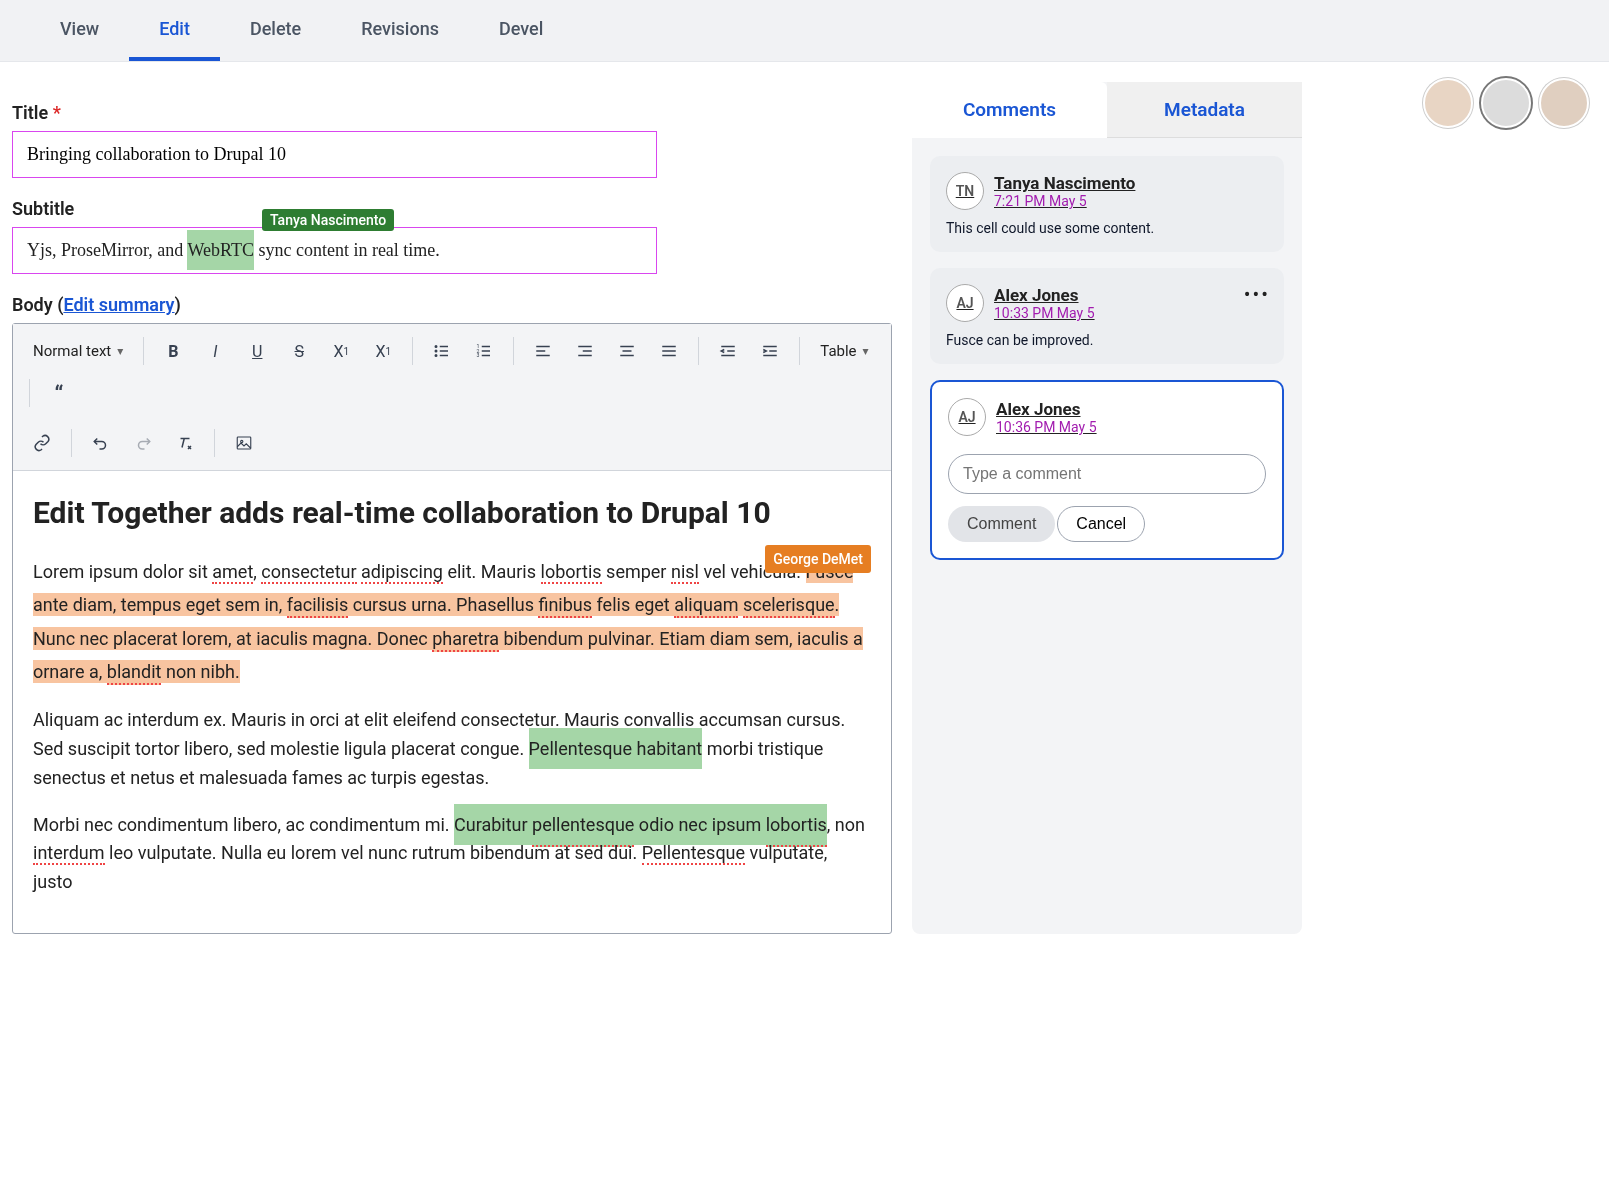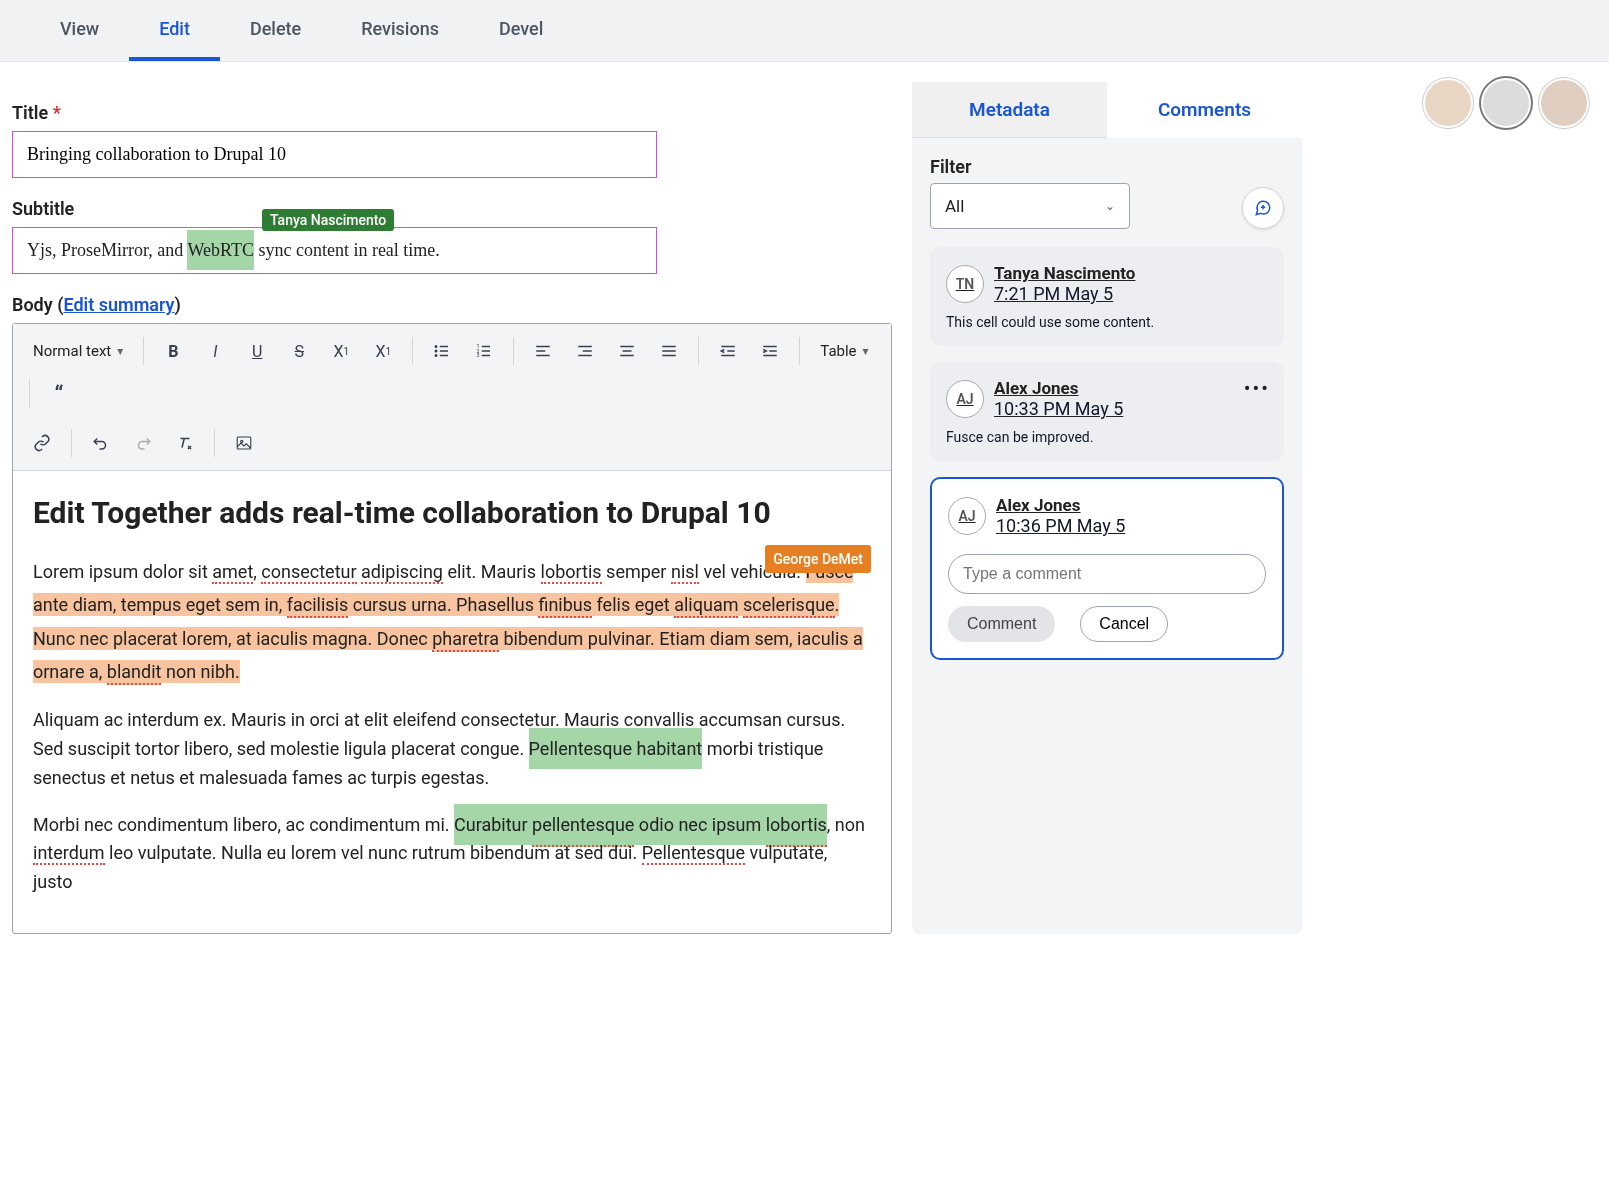--- a/index.html
+++ b/index.html
@@ -43,25 +43,25 @@
 .sidebar-body { padding: 18px; }
 .filter-row { display: flex; align-items: flex-end; gap: 12px; margin-bottom: 18px; }
 .filter-label { font-weight: 600; font-size: 18px; margin-bottom: 6px; display: block; }
 .filter-select { width: 200px; padding: 12px 14px; border: 1px solid #9ca3af; border-radius: 4px; font-size: 17px; display: flex; justify-content: space-between; align-items: center; background: #fff; }
 .add-comment-btn { margin-left: auto; width: 42px; height: 42px; border: 1px solid #d1d5db; border-radius: 50%; background: #fff; display: flex; align-items: center; justify-content: center; color: #1a56d4; cursor: pointer; box-shadow: 0 1px 3px rgba(0,0,0,0.1); }
 .comment-card { background: #eceef1; border-radius: 10px; padding: 16px; margin-bottom: 16px; position: relative; }
 .comment-card.active { background: #fff; border: 2px solid #1a56d4; }
 .comment-head { display: flex; align-items: center; gap: 10px; margin-bottom: 10px; text-decoration: underline; }
 .c-avatar { width: 38px; height: 38px; border-radius: 50%; background: #fff; border: 1px solid #aaa; display: flex; align-items: center; justify-content: center; font-size: 14px; font-weight: 600; color: #555; }
 .c-name { font-weight: 700; font-size: 17px; }
-.c-time { font-size: 18px; color: #0f172a; }
+.c-time { font-size: 14px; color: #a21caf; }
 .c-body { font-size: 14px; color: #0f172a; }
 .c-menu { position: absolute; right: 14px; top: 14px; font-size: 20px; cursor: pointer; letter-spacing: 2px; }
 .comment-input { width: 100%; padding: 10px 14px; border: 1px solid #9ca3af; border-radius: 20px; font-size: 16px; margin: 8px 0 12px 0; }
-.btn-row { display: flex; gap: 25px; }
+.btn-row { display: flex; gap: 2px; }
 .btn { padding: 8px 18px; border-radius: 20px; border: 1px solid transparent; font-size: 16px; cursor: pointer; }
 .btn-primary { background: #e2e4e8; color: #444; }
 .btn-secondary { background: #fff; border-color: #9ca3af; }
 .chev { font-size: 12px; color: #666; }
 svg { width: 18px; height: 18px; }
 </style>
 </head>
 <body>
 
 <div class="tab-bar">
@@ -236,40 +236,24 @@
         </p>
         <p>
           <span>Morbi nec condimentum libero, ac condimentum mi. </span><span class="hl-green">Curabitur </span><span class="hl-green dotted">pellentesque</span><span class="hl-green"> odio nec ipsum </span><span class="hl-green dotted">lobortis</span><span>, non </span><span class="dotted">interdum</span><span> leo vulputate. Nulla eu lorem vel nunc rutrum bibendum at sed dui. </span><span class="dotted">Pellentesque</span><span> vulputate, justo</span>
         </p>
       </div>
     </div>
   </div>
 
   <div class="sidebar">
     <div class="sidebar-tabs">
+      <div class="sidebar-tab active">Comments</div>
       <div class="sidebar-tab">Metadata</div>
-      <div class="sidebar-tab active">Comments</div>
     </div>
     <div class="sidebar-body">
-      <div class="filter-row">
-        <div>
-          <label class="filter-label">Filter</label>
-          <div class="filter-select">
-            <span>All</span>
-            <span class="chev">⌄</span>
-          </div>
-        </div>
-        <div class="add-comment-btn">
-          <svg viewBox="0 0 24 24" fill="none" stroke="currentColor" stroke-width="2">
-              <path d="M21 11.5a8.38 8.38 0 0 1-8.5 8.5 8.5 8.5 0 0 1-3.5-.8L3 21l1.8-6A8.5 8.5 0 1 1 21 11.5z"></path>
-              <line x1="12" y1="8" x2="12" y2="14"></line>
-              <line x1="9" y1="11" x2="15" y2="11"></line>
-            </svg>
-        </div>
-      </div>
 
       <div class="comment-card">
         <div class="comment-head">
           <div class="c-avatar">TN</div>
           <div>
             <div class="c-name">Tanya Nascimento</div>
             <div class="c-time">7:21 PM May 5</div>
           </div>
         </div>
         <div class="c-body">This cell could use some content.</div>

